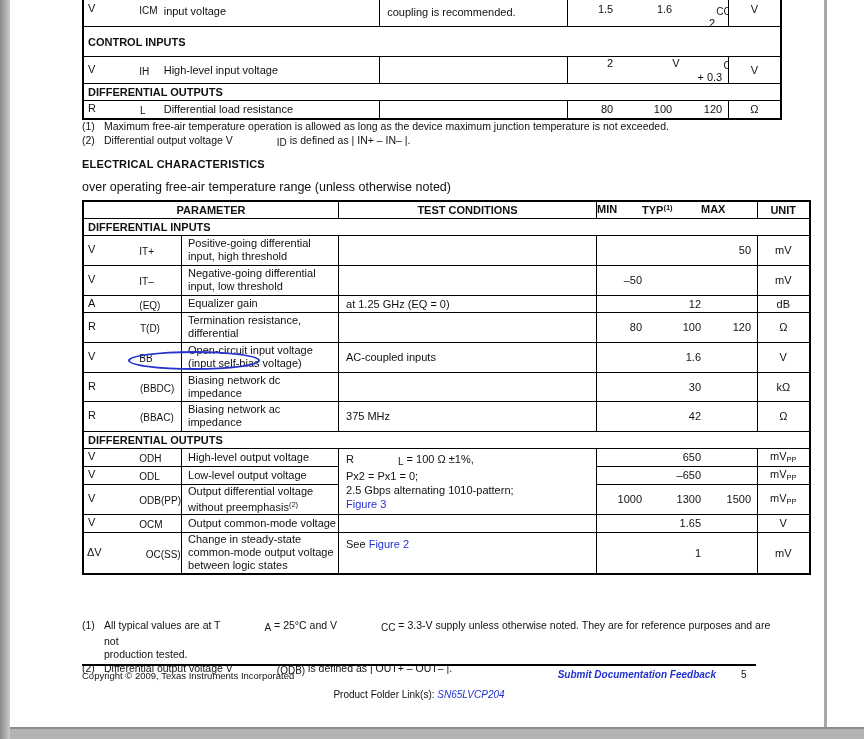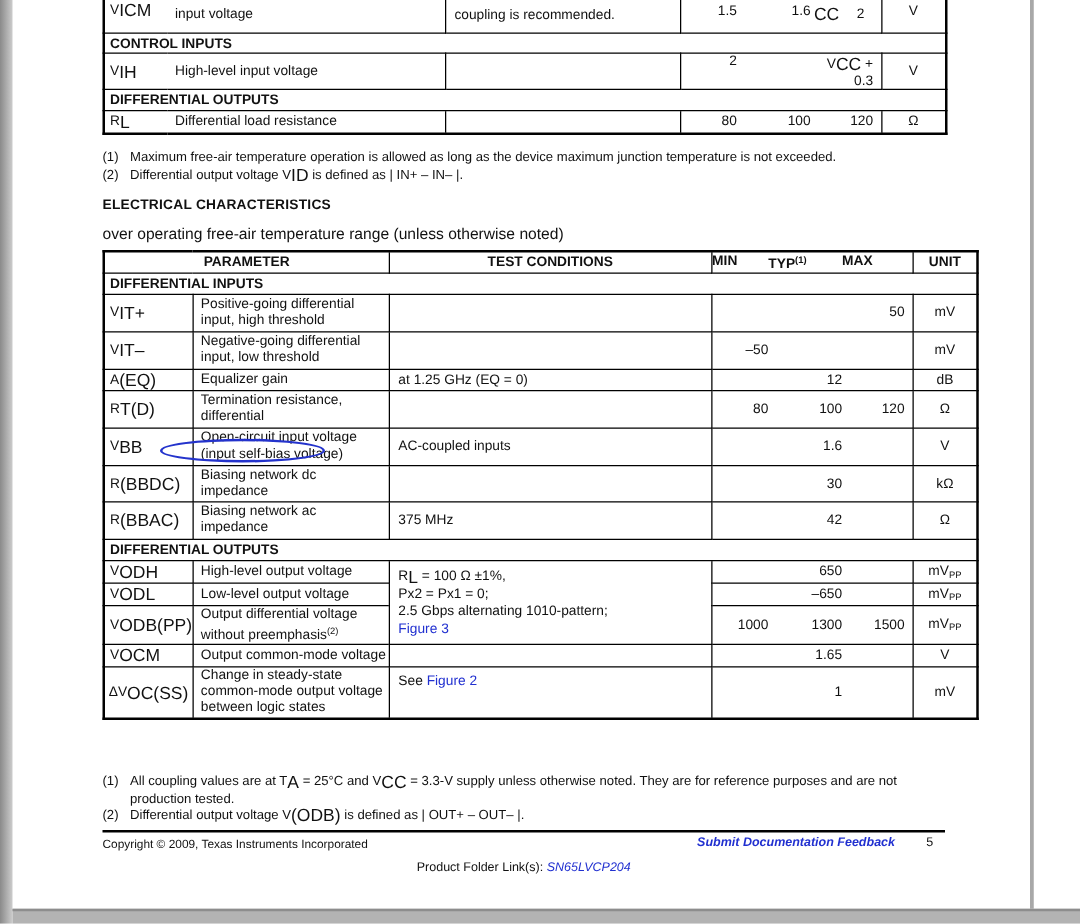--- a/index.html
+++ b/index.html
@@ -35,21 +35,21 @@
   td.nbr { border-right: none; }
   td.nbl { border-left: none; }
 
   .vals-flex { display:flex; width:100%; padding-right:6px; }
   .vmin { width:45px; text-align:right; }
   .vtyp { width:59px; text-align:right; }
   .vmax { width:50px; text-align:right; }
   .hdrc .vmin, .hdrc .vtyp, .hdrc .vmax { text-align:left; font-weight:bold; }
   td.h { font-weight: bold; text-align:center; }
 
-  .sb  { font-size: 14px;  vertical-align: -2px; }
+  .sb  { font-size: 10px;  vertical-align: -2px; margin-left: 44px; }
   .sb2 { font-size: 7.5px; vertical-align: -2px; }
   .sp  { font-size: 7.5px; vertical-align: 4px; }
 
   .link { color: #2130d0; }
   .cut-wrap { height:23px; overflow:hidden; display:block; }
 
   .notes { font-size: 10.5px; line-height: 14px; }
   .note-row { display:flex; }
   .note-label { width:22px; flex:none; }
 
@@ -101,21 +101,21 @@
             <span class="vmin">1.5</span>
             <span class="vtyp">1.6</span>
             <span class="vmax"><span class="sb">CC</span><span style="display:inline-block;width:14px;"></span><span>2</span><span style="display:inline-block;width:7px;"></span></span>
           </div>
         </div>
       </td>
       <td class="unit">
         <div class="cut-wrap" style="margin-top:3px;"><span style="margin:0 auto;">V</span></div>
       </td>
     </tr>
-    <tr style="height:16px;">
+    <tr style="height:30px;">
       <td class="sechdr" colspan="5">CONTROL INPUTS</td>
     </tr>
     <tr style="height:18px;">
       <td class="sym nbr"><span>V</span><span class="sb">IH</span></td>
       <td class="desc nbl">High-level input voltage</td>
       <td class="cond"></td>
       <td>
         <div class="vals-flex">
           <span class="vmin">2</span>
           <span class="vtyp"></span>
@@ -372,21 +372,21 @@
     </tr>
   </tbody>
     </table>
 </div>
 
 <div class="annotation-ellipse abs" style="left:128px; top:351px; width:132px; height:19px;"></div>
 
 <div class="abs notes" style="left:82px; top:619px; width:690px; line-height:13.5px;">
   <div class="note-row">
     <span class="note-label">(1)</span>
-    <span><span>All coupling values are at T</span><span class="sb">A</span><span> = 25°C and V</span><span class="sb">CC</span><span> = 3.3-V supply unless otherwise noted. They are for reference purposes and are not</span><br><span>production tested.</span></span>
+    <span><span>All typical values are at T</span><span class="sb">A</span><span> = 25°C and V</span><span class="sb">CC</span><span> = 3.3-V supply unless otherwise noted. They are for reference purposes and are not</span><br><span>production tested.</span></span>
   </div>
   <div class="note-row">
     <span class="note-label">(2)</span>
     <span><span>Differential output voltage V</span><span class="sb">(ODB)</span><span> is defined as | OUT+ – OUT– |.</span></span>
   </div>
 </div>
 
 <div class="rule abs" style="left:82px; top:664px; width:674px;"></div>
 <div class="abs copyright" style="left:82px; top:670px;">Copyright © 2009, Texas Instruments Incorporated</div>
 <div class="abs footer-text feedback" style="right:148px; top:669px;">Submit Documentation Feedback</div>

